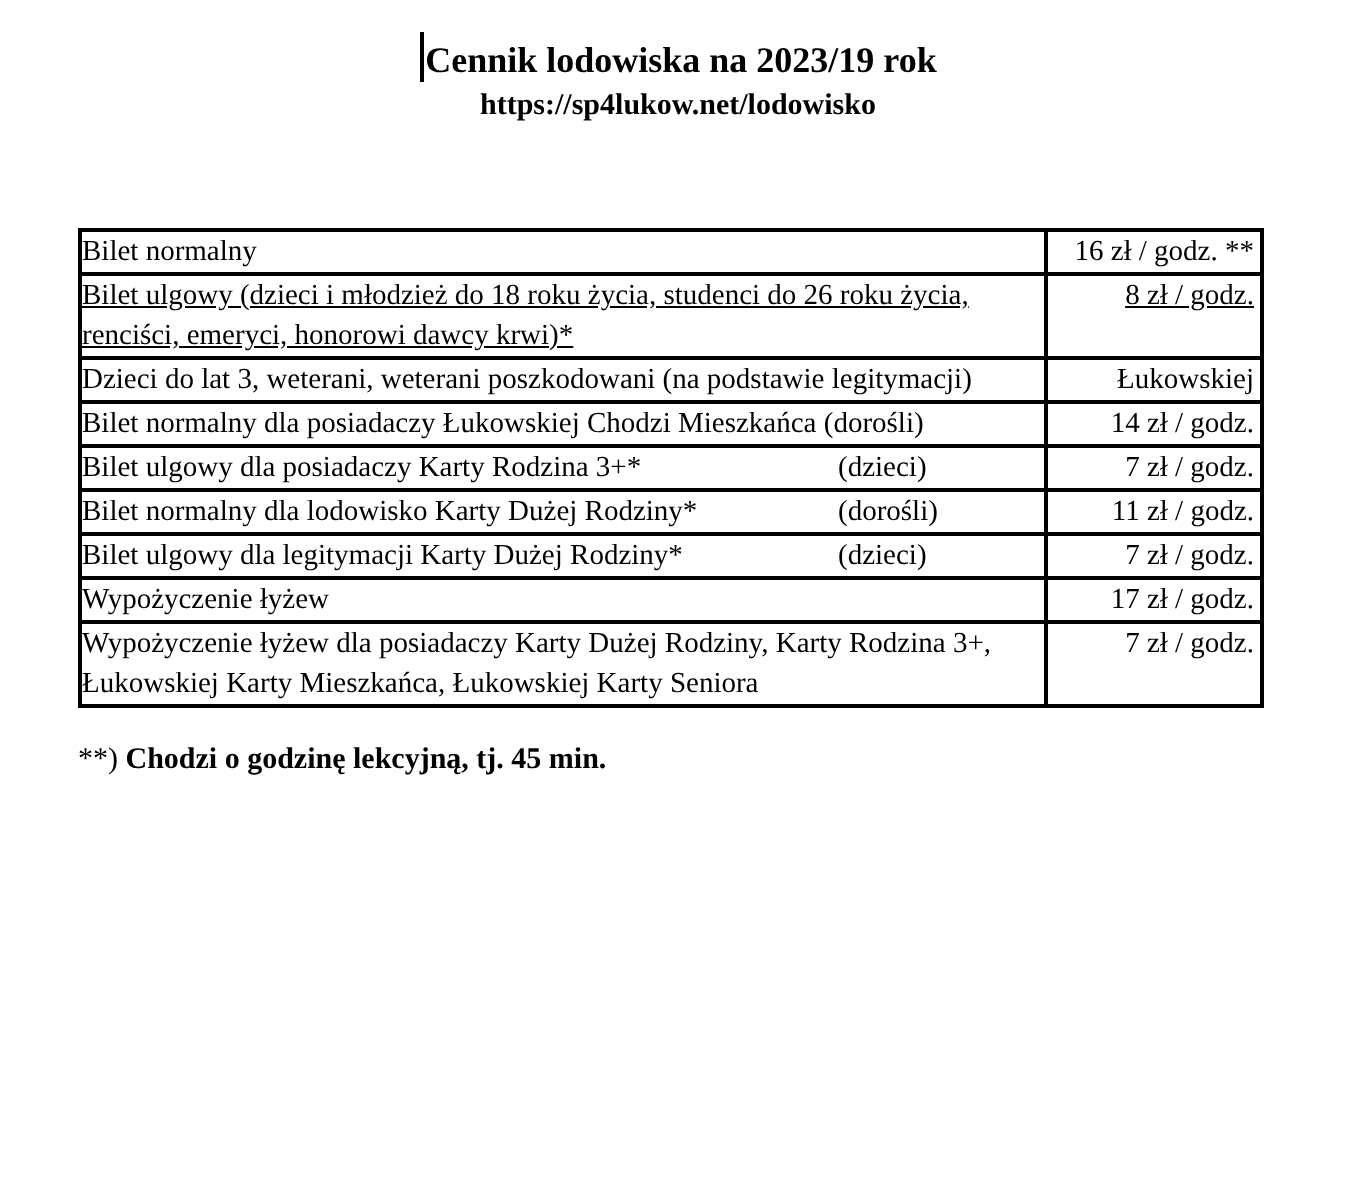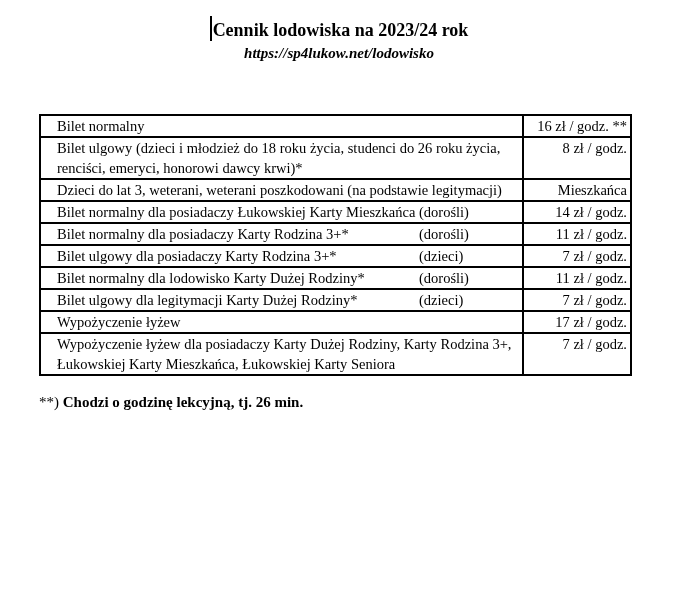--- a/index.html
+++ b/index.html
@@ -33,53 +33,52 @@
     text-align: center;
     font-size: 15px;
     line-height: 20px;
     font-weight: bold;
   }
   .url {
     text-align: center;
     font-size: 15px;
     line-height: 20px;
     font-weight: bold;
-    font-style: italic;
   }
 
   table.price-table {
     border-collapse: collapse;
     table-layout: fixed;
     margin: 51px 0 0 39px;
     width: 591px;
   }
   .price-table td {
     border: 2px solid #000;
     vertical-align: top;
     font-size: 14.5px;
     line-height: 20px;
-    padding: 0 3px 0 16px;
+    padding: 0 3px 0 0;
   }
   .price-table td.c1 {
     white-space: pre-line;
     position: relative;
   }
   .price-table td.c2 {
     padding-left: 7px;
     white-space: nowrap;
     text-align: right;
   }
   .annot {
     position: absolute;
     left: 378px;
     top: 0;
     white-space: nowrap;
   }
   tr.rs  { height: 20px; }
-  tr.r2  { height: 40px; }
+  tr.r2  { height: 40px; text-decoration: underline; }
   tr.r3  { height: 61px; }
   tr.r2b { height: 42px; }
 
   .note1 {
     margin: 10px 0 0 39px;
     font-size: 14.5px;
     line-height: 22px;
     white-space: pre-line;
     width: 600px;
   }
@@ -88,50 +87,46 @@
     font-size: 15px;
     line-height: 22px;
   }
   .note2 .bold-part { font-weight: bold; }
 </style>
 </head>
 <body>
 
 <div class="page">
 
-  <h1 class="title"><span class="caret"></span><span>Cennik lodowiska na 2023/24 rok</span></h1>
+  <h1 class="title"><span class="caret"></span><span>Cennik lodowiska na 2023/19 rok</span></h1>
 
   <div class="url">https://sp4lukow.net/lodowisko</div>
 
   <table class="price-table">
     <colgroup>
       <col style="width:483px">
       <col style="width:108px">
     </colgroup>
     <tbody>
       <tr class="rs">
         <td class="c1">Bilet normalny</td>
         <td class="c2">16 zł / godz. **</td>
       </tr>
       <tr class="r2">
         <td class="c1">Bilet ulgowy (dzieci i młodzież do 18 roku życia, studenci do 26 roku życia,
 renciści, emeryci, honorowi dawcy krwi)*</td>
         <td class="c2">8 zł / godz.</td>
       </tr>
       <tr class="rs">
         <td class="c1">Dzieci do lat 3, weterani, weterani poszkodowani (na podstawie legitymacji)</td>
-        <td class="c2">Mieszkańca</td>
+        <td class="c2">Łukowskiej</td>
       </tr>
       <tr class="rs">
-        <td class="c1">Bilet normalny dla posiadaczy Łukowskiej Karty Mieszkańca (dorośli)</td>
+        <td class="c1">Bilet normalny dla posiadaczy Łukowskiej Chodzi Mieszkańca (dorośli)</td>
         <td class="c2">14 zł / godz.</td>
-      </tr>
-      <tr class="rs">
-        <td class="c1"><span>Bilet normalny dla posiadaczy Karty Rodzina 3+*</span><span class="annot">(dorośli)</span></td>
-        <td class="c2">11 zł / godz.</td>
       </tr>
       <tr class="rs">
         <td class="c1"><span>Bilet ulgowy dla posiadaczy Karty Rodzina 3+*</span><span class="annot">(dzieci)</span></td>
         <td class="c2">7 zł / godz.</td>
       </tr>
       <tr class="rs">
         <td class="c1"><span>Bilet normalny dla lodowisko Karty Dużej Rodziny*</span><span class="annot">(dorośli)</span></td>
         <td class="c2">11 zł / godz.</td>
       </tr>
       <tr class="rs">
@@ -144,15 +139,15 @@
       </tr>
       <tr class="r2b">
         <td class="c1">Wypożyczenie łyżew dla posiadaczy Karty Dużej Rodziny, Karty Rodzina 3+,
 Łukowskiej Karty Mieszkańca, Łukowskiej Karty Seniora</td>
         <td class="c2">7 zł / godz.</td>
       </tr>
     </tbody>
   </table>
 
 
-  <div class="note2"><span>**) </span><span class="bold-part">Chodzi o godzinę lekcyjną, tj. 26 min.</span></div>
+  <div class="note2"><span>**) </span><span class="bold-part">Chodzi o godzinę lekcyjną, tj. 45 min.</span></div>
 
 </div>
 
 </body></html>

